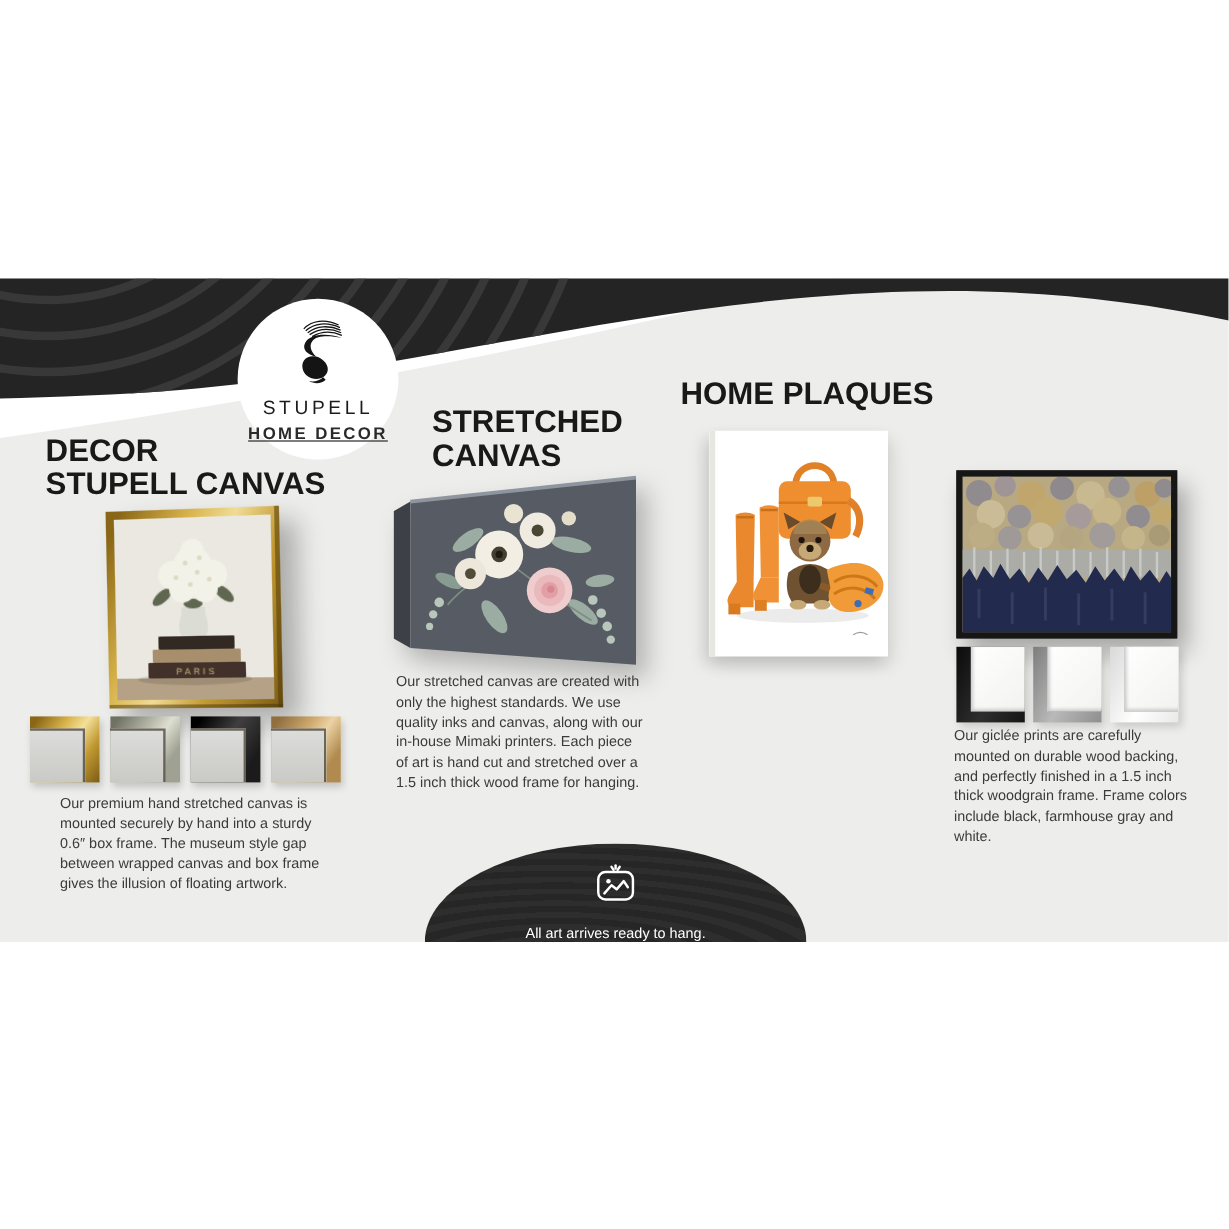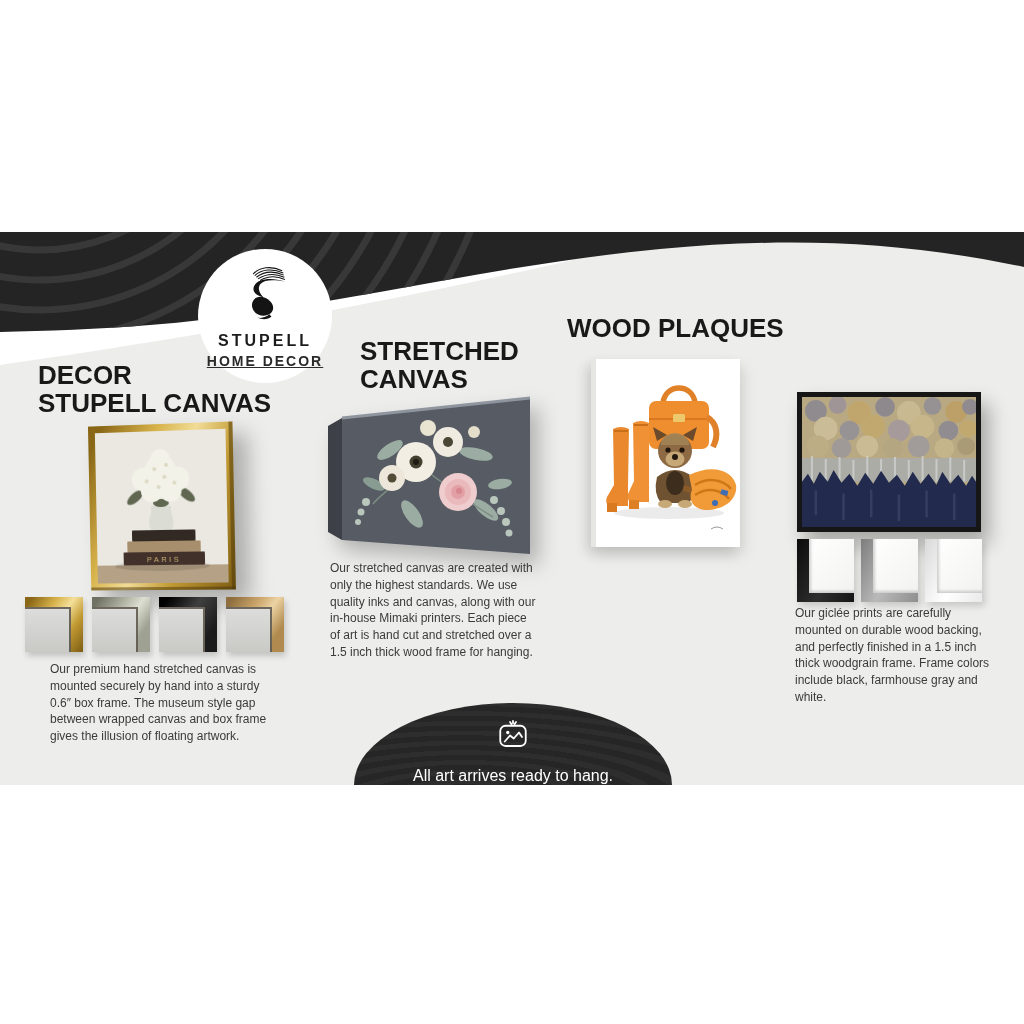--- a/index.html
+++ b/index.html
@@ -5,21 +5,21 @@
   html,body{margin:0;padding:0;background:#ffffff;}
   #stage{position:relative;width:1024px;height:1024px;background:#ffffff;overflow:hidden;
          font-family:"Liberation Sans",sans-serif;}
   
   .panel{position:absolute;left:0;top:232px;width:1024px;height:553px;background:#ededeb;}
   .bandsvg{position:absolute;left:0;top:225px;width:1024px;height:140px;}
   
   .logo-circle{position:absolute;left:198px;top:249px;width:134px;height:134px;border-radius:50%;
                background:#ffffff;display:flex;flex-direction:column;align-items:center;}
   .logo-circle svg{width:96px;height:72px;margin-top:10px;}
-  .brand-name{font-size:16px;font-weight:bold;letter-spacing:3px;color:#1c1c1c;margin-top:1px;}
+  .brand-name{font-size:16px;font-weight:normal;letter-spacing:3px;color:#1c1c1c;margin-top:1px;}
   .brand-tagline{font-size:14px;font-weight:bold;letter-spacing:2px;color:#2a2a2a;margin-top:3px;text-decoration:underline;}
   
   .h{position:absolute;font-weight:bold;font-size:26px;line-height:28px;color:#191919;letter-spacing:0;}
   .h.s1{left:38px;top:361px;}
   .h.s2{left:360px;top:337px;}
   .h.s3{left:567px;top:314px;}
   .h.s4{left:795px;top:352px;}
   .copy{position:absolute;font-size:12px;line-height:16.8px;color:#3b3b3b;}
   .copy.c1{left:50px;top:661px;width:222px;}
   .copy.c2{left:330px;top:560px;width:208px;}
@@ -52,21 +52,21 @@
              background:linear-gradient(135deg,#ffffff,#f2f2f0);
              box-shadow:inset 2px -2px 3px rgba(0,0,0,.18);}
   
   .dome{position:absolute;left:354px;top:703px;width:318px;height:82px;
         border-radius:159px 159px 0 0 / 82px 82px 0 0;
         background:
           repeating-radial-gradient(ellipse 160% 190% at 35% 135%, rgba(255,255,255,.035) 0 15px, rgba(255,255,255,0) 15px 32px),
           #262626;
         display:flex;flex-direction:column;align-items:center;}
   .dome svg{width:44px;height:38px;margin-top:16px;}
-  .dome-text{color:#ffffff;font-size:16px;margin-top:18px;}
+  .dome-text{color:#ffffff;font-size:12px;margin-top:18px;}
 </style>
 </head>
 <body>
 
 <div id="stage">
 
   <div class="panel"></div>
 
   <svg class="bandsvg" viewBox="0 0 1024 140" preserveAspectRatio="none">
     <defs>
@@ -109,21 +109,21 @@
   </div>
 
   <div class="h s1">
     <div>DECOR</div>
     <div>STUPELL CANVAS</div>
   </div>
   <div class="h s2">
     <div>STRETCHED</div>
     <div>CANVAS</div>
   </div>
-  <div class="h s3">WOOD PLAQUES</div>
+  <div class="h s3">HOME PLAQUES</div>
 
   <div class="art1-frame">
     <svg viewBox="0 0 132 152" preserveAspectRatio="none">
       <rect width="132" height="152" fill="#eae8e1"></rect>
       <rect y="134" width="132" height="18" fill="#b5a286"></rect>
       <ellipse cx="66" cy="135" rx="48" ry="5" fill="rgba(0,0,0,0.12)"></ellipse>
       <rect x="36" y="99" width="64" height="11" rx="1" fill="#322a22"></rect>
       <rect x="31" y="110" width="74" height="11" rx="1" fill="#a78e6c"></rect>
       <rect x="27" y="121" width="82" height="13" rx="1" fill="#41312a"></rect>
       <text x="68" y="131" text-anchor="middle" font-family="Liberation Sans, sans-serif" font-size="7.5" letter-spacing="2.5" fill="#cdb277">PARIS</text>

